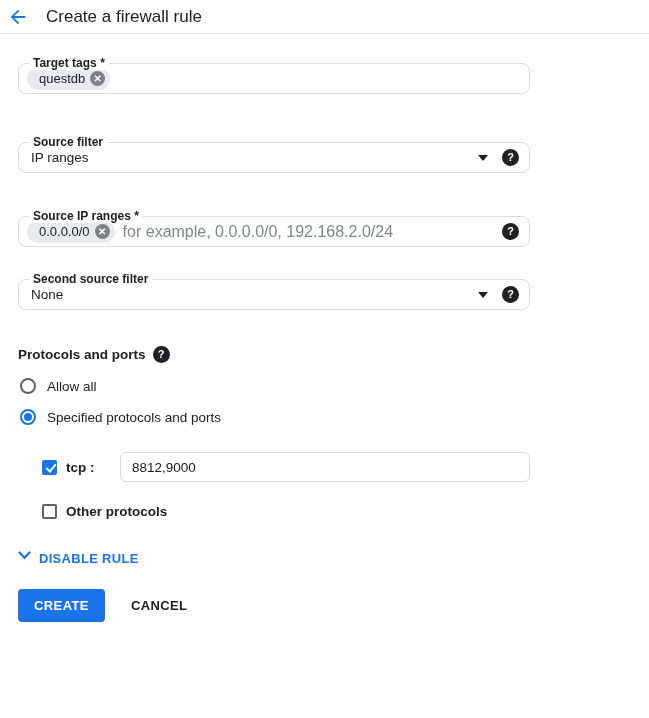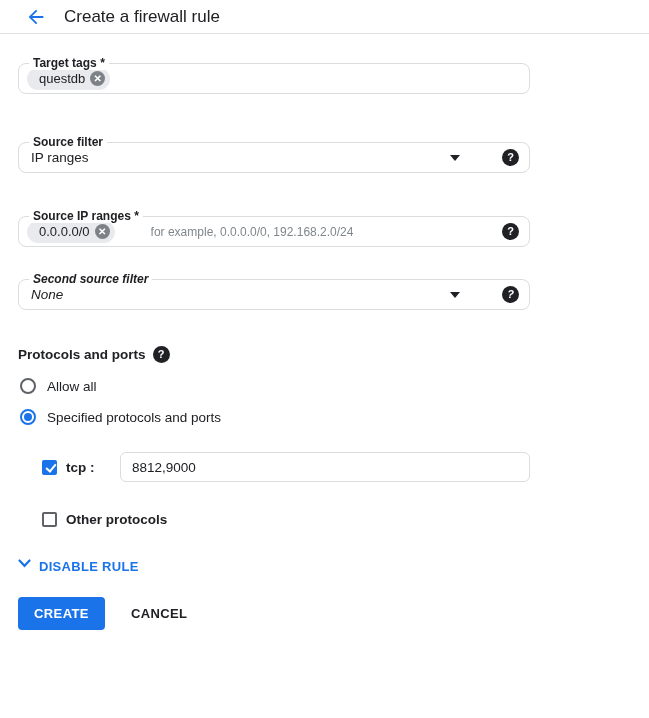--- a/index.html
+++ b/index.html
@@ -1,42 +1,42 @@
 <!DOCTYPE html>
 <html><head>
 <meta charset="utf-8">
 <style>
   * { margin: 0; padding: 0; box-sizing: border-box; }
   html, body { width: 649px; height: 718px; background: #fff; overflow: hidden;
     font-family: "Liberation Sans", sans-serif; color: #202124; }
 
   
-  .header { display: flex; align-items: center; height: 33px; padding-left: 20px; }
+  .header { display: flex; align-items: center; height: 33px; padding-left: 2px; }
   .back-btn { width: 32px; height: 32px; display: flex; align-items: center; justify-content: center;
     cursor: pointer; background: none; border: none; }
   .page-title { font-size: 17px; font-weight: 400; color: #202124; margin-left: 12px; }
   .header-divider { border: none; border-top: 1px solid #e0e0e0; width: 100%; }
 
   
   .container { width: 512px; margin-left: 18px; }
 
   
   .field { position: relative; border: 1px solid #dadce0; border-radius: 8px; height: 31px;
-    display: flex; align-items: center; padding: 0 10px 0 8px; background: #fff; gap: 28px; }
+    display: flex; align-items: center; padding: 0 10px 0 8px; background: #fff; }
   .field-label { position: absolute; top: -8px; left: 10px; background: #fff; padding: 0 4px;
     font-size: 12px; font-weight: 700; color: #202124; line-height: 14px; white-space: nowrap; }
-  .field input[type=text] { border: none; outline: none; flex: 1; font-size: 12px;
+  .field input[type=text] { border: none; outline: none; flex: 1; font-size: 16px;
     font-family: "Liberation Sans", sans-serif; color: #14532d; background: transparent; min-width: 20px; }
   .field input::placeholder { color: #80868b; opacity: 1; }
   .field-value { font-size: 13.5px; color: #202124; flex: 1; }
 
   .mt-field1 { margin-top: 29px; }
   .mt-field2 { margin-top: 48px; }
   .mt-field3 { margin-top: 43px; }
-  .mt-field4 { margin-top: 32px; font-style: italic; }
+  .mt-field4 { margin-top: 32px; }
 
   
   .chip { display: inline-flex; align-items: center; background: #e8eaed; border-radius: 11px;
     height: 22px; padding: 0 5px 0 12px; margin-right: 8px; }
   .chip-text { font-size: 13px; color: #202124; margin-right: 5px; }
   .chip-close { width: 15px; height: 15px; border-radius: 50%; background: #7d8288; color: #fff;
     font-size: 10px; line-height: 15px; text-align: center; cursor: pointer; font-weight: 700; }
 
   
   .dd-arrow { width: 0; height: 0; border-left: 5px solid transparent; border-right: 5px solid transparent;
@@ -61,21 +61,21 @@
   .checkbox { width: 15px; height: 15px; border: 2px solid #5f6368; border-radius: 2px;
     margin-left: 24px; flex: 0 0 auto; cursor: pointer; position: relative; background: #fff; }
   .checkbox.checked { background: #1a73e8; border-color: #1a73e8; }
   .checkbox.checked::after { content: ""; position: absolute; left: 3.5px; top: 0px; width: 4px;
     height: 8px; border: solid #fff; border-width: 0 2px 2px 0; transform: rotate(40deg); }
   .proto-label { font-size: 13.5px; font-weight: 600; margin-left: 9px; width: 54px; }
   .proto-input { border: 1px solid #dadce0; border-radius: 6px; height: 30px; flex: 1;
     padding: 0 11px; font-size: 13.5px; font-family: "Liberation Sans", sans-serif; color: #202124; outline: none; }
   .proto-input::placeholder { color: #80868b; opacity: 1; }
 
-  .other-row { display: flex; align-items: center; margin-top: 30px; }
+  .other-row { display: flex; align-items: center; margin-top: 22px; }
   .other-input { display: block; border: 1px solid #dadce0; border-radius: 6px; height: 30px;
     width: 490px; margin: 11px 0 0 20px; padding: 0 11px; font-size: 13.5px;
     font-family: "Liberation Sans", sans-serif; color: #202124; outline: none; }
   .other-input::placeholder { color: #80868b; opacity: 1; }
 
   
   .disable-rule { display: flex; gap: 8px; margin-top: 32px; cursor: pointer;
     color: #1a73e8; font-size: 13px; font-weight: 700; letter-spacing: 0.3px; }
 
   .actions { display: flex; align-items: center; margin-top: 23px; gap: 26px; }

